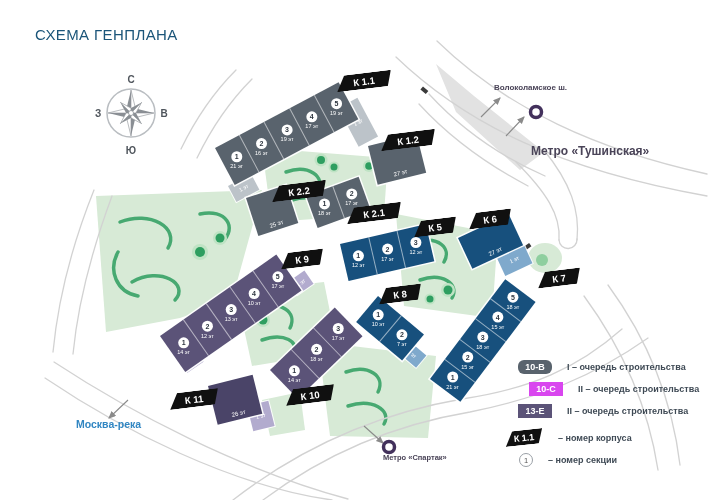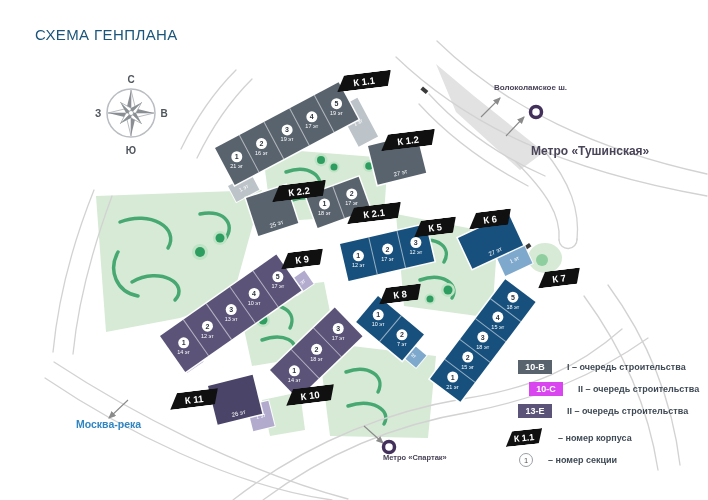--- a/index.html
+++ b/index.html
@@ -400,21 +400,21 @@
   <div class="tag" style="left:413px;top:219px;width:36px;">К 5</div>
   <div class="tag" style="left:468px;top:211px;width:36px;">К 6</div>
   <div class="tag" style="left:537px;top:270px;width:36px;">К 7</div>
   <div class="tag" style="left:378px;top:286px;width:36px;">К 8</div>
   <div class="tag" style="left:280px;top:251px;width:36px;">К 9</div>
   <div class="tag" style="left:285px;top:387px;width:42px;">К 10</div>
   <div class="tag" style="left:169px;top:391px;width:42px;">К 11</div>
 
   <div class="legend">
     <div class="lrow">
-      <span class="lsw" style="background: rgb(89, 99, 109);">10-В</span>
+      <span class="lsw" style="background: rgb(89, 99, 109); border-radius: 6px;">10-В</span>
       <span class="ltxt">I – очередь строительства</span>
     </div>
     <div class="lrow">
       <span class="lsw" style="background: #d946ef; margin-left: 24px;">10-С</span>
       <span class="ltxt">II – очередь строительства</span>
     </div>
     <div class="lrow">
       <span class="lsw" style="background: rgb(91, 83, 120);">13-Е</span>
       <span class="ltxt">II – очередь строительства</span>
     </div>

